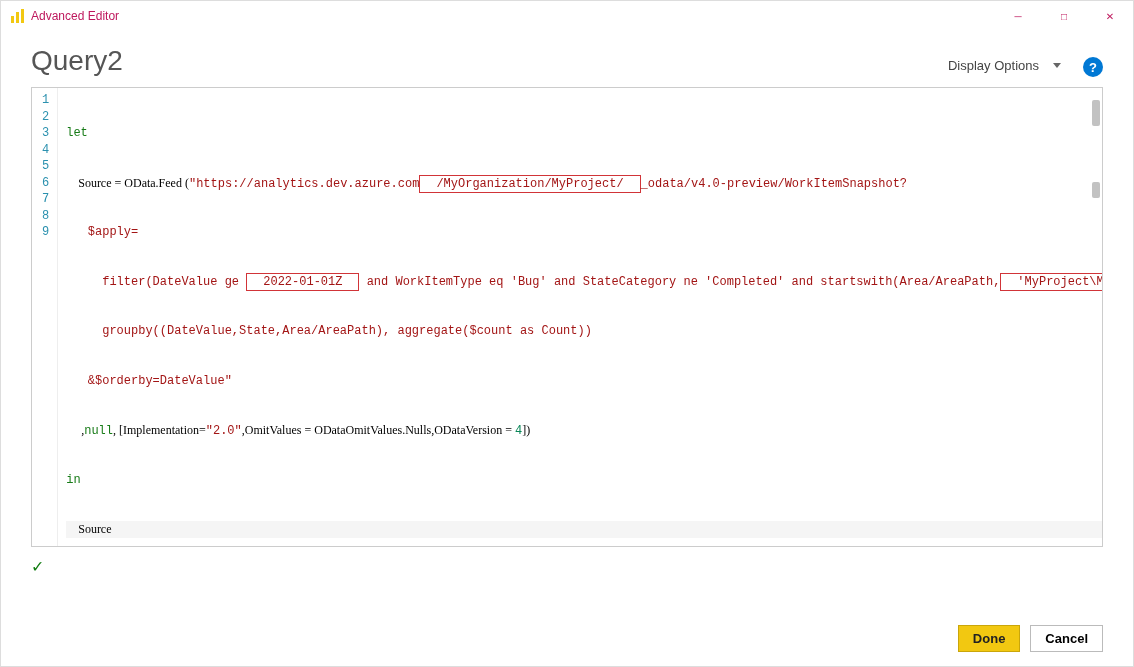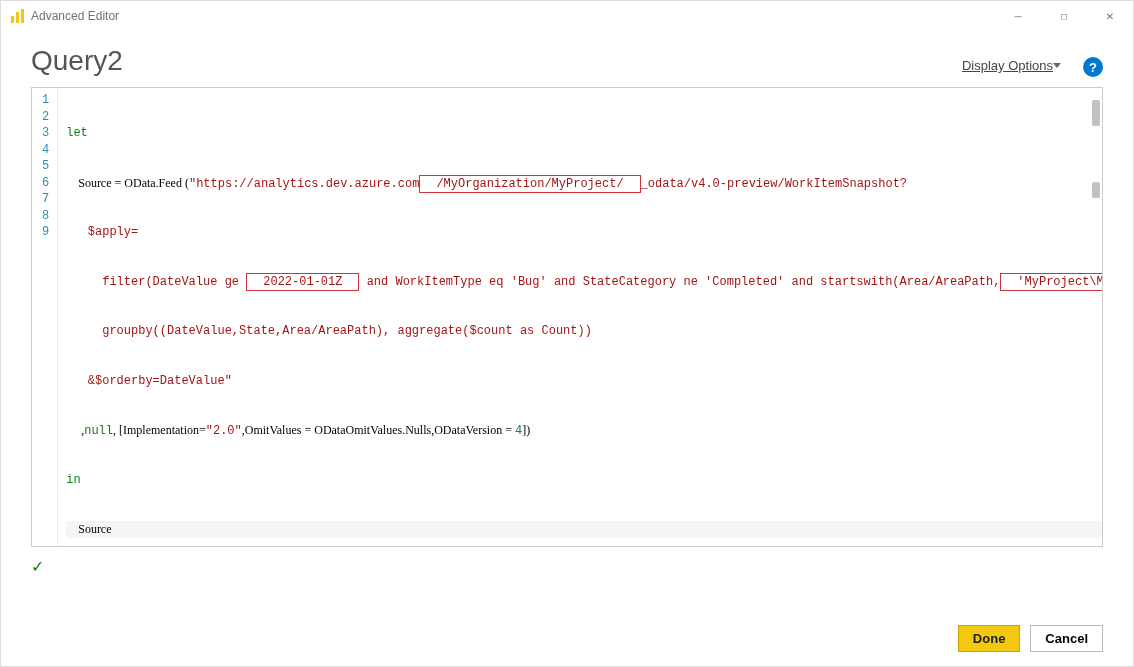--- a/index.html
+++ b/index.html
@@ -12,21 +12,21 @@
     position: relative;
     border: 1px solid #ddd;
   }
   
   .titlebar {
     display: flex;
     align-items: center;
     height: 30px;
     padding: 0 0 0 10px;
     font-size: 12px;
-    color: #737373;
+    color: #be185d;
   }
   .titlebar .title-text { margin-left: 6px; }
   .titlebar .spacer { flex: 1; }
   .win-btn {
     width: 46px; height: 30px;
     display: flex; align-items: center; justify-content: center;
     font-family: "Segoe MDL2 Assets", "Segoe UI Symbol", sans-serif;
     font-size: 10px;
     cursor: pointer;
   }
@@ -60,24 +60,23 @@
     font-size: 28px;
     font-weight: 300;
     color: #555;
   }
   .header-row .spacer { flex:1; }
   .display-opts {
     font-size: 13px;
     color: #444;
     display:flex;
     align-items:center;
-    gap:0;
+    gap:14px;
     cursor:pointer;
     padding: 4px 6px;
-    text-decoration: underline;
   }
   .chev-down {
     width:0;height:0;
     border-left:4px solid transparent;
     border-right:4px solid transparent;
     border-top:5px solid #666;
   }
   .help-icon {
     width:20px;height:20px;
     border-radius:50%;

